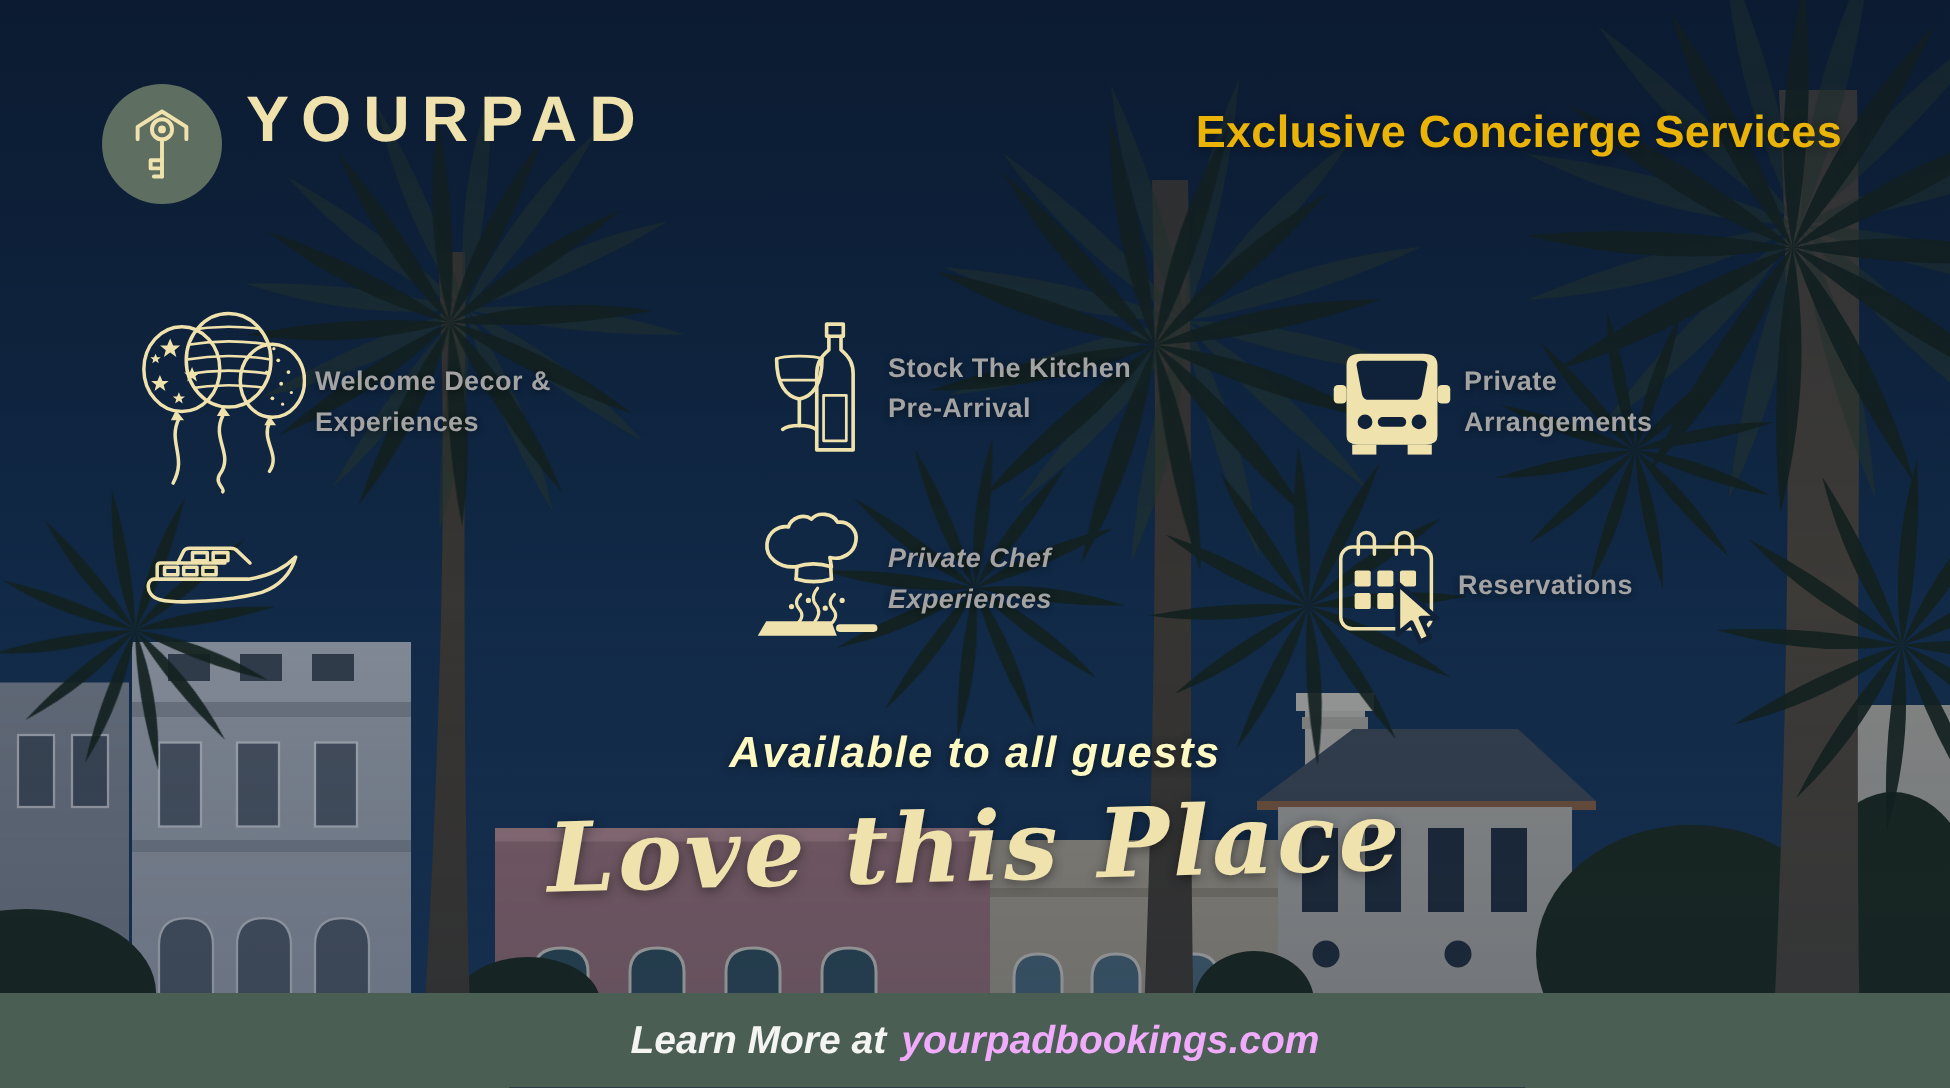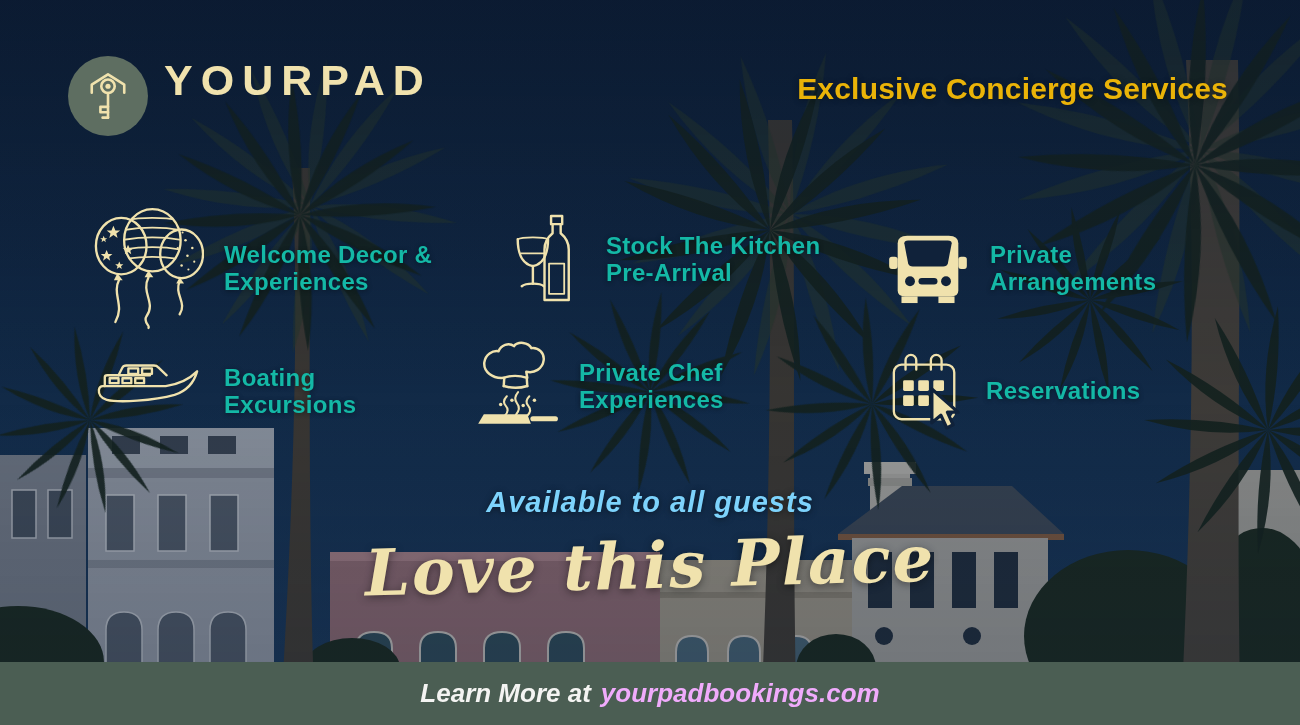--- a/index.html
+++ b/index.html
@@ -11,31 +11,31 @@
   .logo{position:absolute;left:68px;top:56px;display:flex;gap:16px;}
   .logo-circle{width:80px;height:80px;border-radius:50%;background:#5e6e61;
                display:flex;align-items:center;justify-content:center;flex:0 0 auto;}
   .brand-name{font-size:43px;font-weight:bold;color:#f0e2ad;letter-spacing:8px;}
   .page-title{position:absolute;right:72px;top:72px;font-size:30px;font-weight:bold;color:#eab308;
               text-shadow:0 1px 6px rgba(0,0,0,.35);letter-spacing:.2px;}
 
   
   .svc{position:absolute;display:flex;align-items:center;}
   .svc-icon{display:flex;align-items:center;justify-content:center;flex:0 0 auto;}
-  .svc-label{margin-left:16px;font-size:24px;line-height:27px;font-weight:bold;color:#14b8a6;
+  .svc-label{margin-left:2px;font-size:18px;line-height:27px;font-weight:bold;color:#a3a3a3;
              text-shadow:0 1px 5px rgba(0,0,0,.45);letter-spacing:.3px;}
   .svc-label span{display:block;}
   #s1{left:88px;top:200px;height:135px;} #s1 .svc-icon{width:120px;}
   #s2{left:498px;top:208px;height:102px;} #s2 .svc-icon{width:92px;}
   #s3{left:882px;top:224px;height:88px;}  #s3 .svc-icon{width:92px;}
   #s4{left:88px;top:348px;height:86px;}  #s4 .svc-icon{width:120px;}
-  #s5{left:467px;top:338px;height:96px;} #s5 .svc-icon{width:96px;}
+  #s5{left:494px;top:338px;height:96px;font-style:italic;} #s5 .svc-icon{width:96px;}
   #s6{left:882px;top:344px;height:92px;} #s6 .svc-icon{width:88px;}
 
-  .tagline{position:absolute;left:0;right:0;top:486px;text-align:center;color:#7dd3fc;
+  .tagline{position:absolute;left:0;right:0;top:486px;text-align:center;color:#fef9c3;
            font-size:29px;font-weight:bold;font-style:italic;letter-spacing:1px;
            text-shadow:0 1px 6px rgba(0,0,0,.5);}
   .script-line{position:absolute;left:0;right:0;top:528px;text-align:center;color:#f0e2ad;
            font-family:"DejaVu Serif",serif;font-style:italic;font-weight:bold;
            font-size:64px;letter-spacing:2px;transform:rotate(-1.5deg);
            text-shadow:0 2px 8px rgba(0,0,0,.45);}
 
   .footer-bar{position:absolute;left:0;right:0;bottom:0;height:63px;background:#4b5e53;
            display:flex;align-items:center;justify-content:center;gap:10px;
            font-size:26px;font-weight:bold;font-style:italic;}
@@ -297,24 +297,20 @@
           <path d="M12 26 V17 Q12 15 14.5 15 H58"></path>
           <rect x="17" y="18" width="9" height="5"></rect>
           <rect x="30" y="18" width="9" height="5"></rect>
           <rect x="43" y="18" width="9" height="5"></rect>
           <path d="M26 15 L30 7 Q31 5 34 5 H62 Q65 5 66.5 7 L75 15"></path>
           <rect x="36" y="8" width="10" height="5.5"></rect>
           <rect x="50" y="8" width="10" height="5.5"></rect>
         </g>
       </svg>
     </div>
-    <div class="svc-label">
-      <span>Boating</span>
-        <span>Excursions</span>
-    </div>
   </div>
 
   <div class="svc" id="s5">
     <div class="svc-icon">
       <svg width="90" height="90" viewBox="0 0 88 88">
         <g class="ic">
           <path d="M33 36 C22 37 13 30 14 21 C15 13 22 9 28 10 C30 4 38 1 43 5 C47 0 57 1 60 7 C67 6 73 12 72 19 C71 27 63 32 55 30 L56 36 C48 33.5 40 33.5 33 36 Z"></path>
           <path d="M33.5 36 L33 44"></path>
             <path d="M55.5 36 L56 44"></path>
           <path d="M33 44 Q44.5 47.5 56 44"></path>

